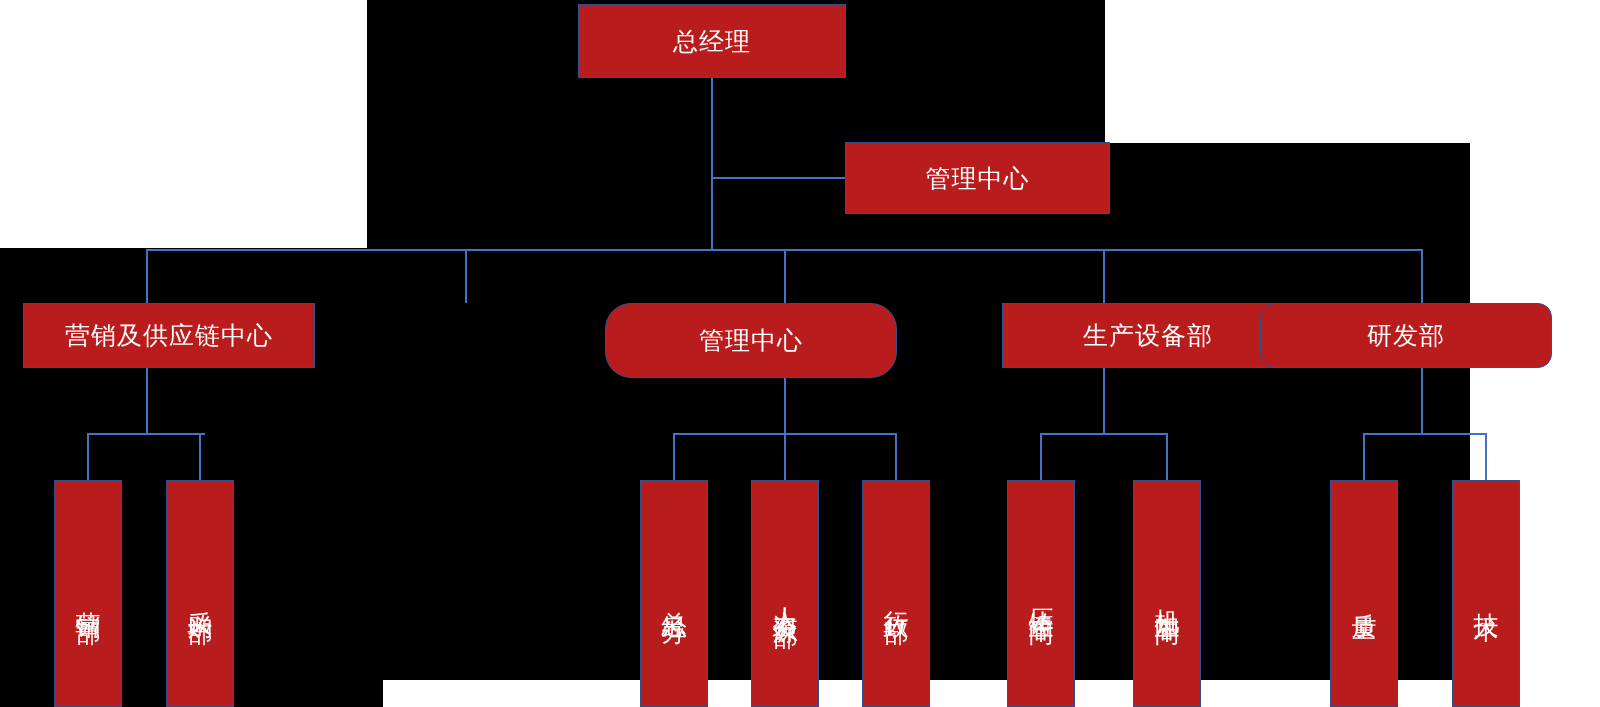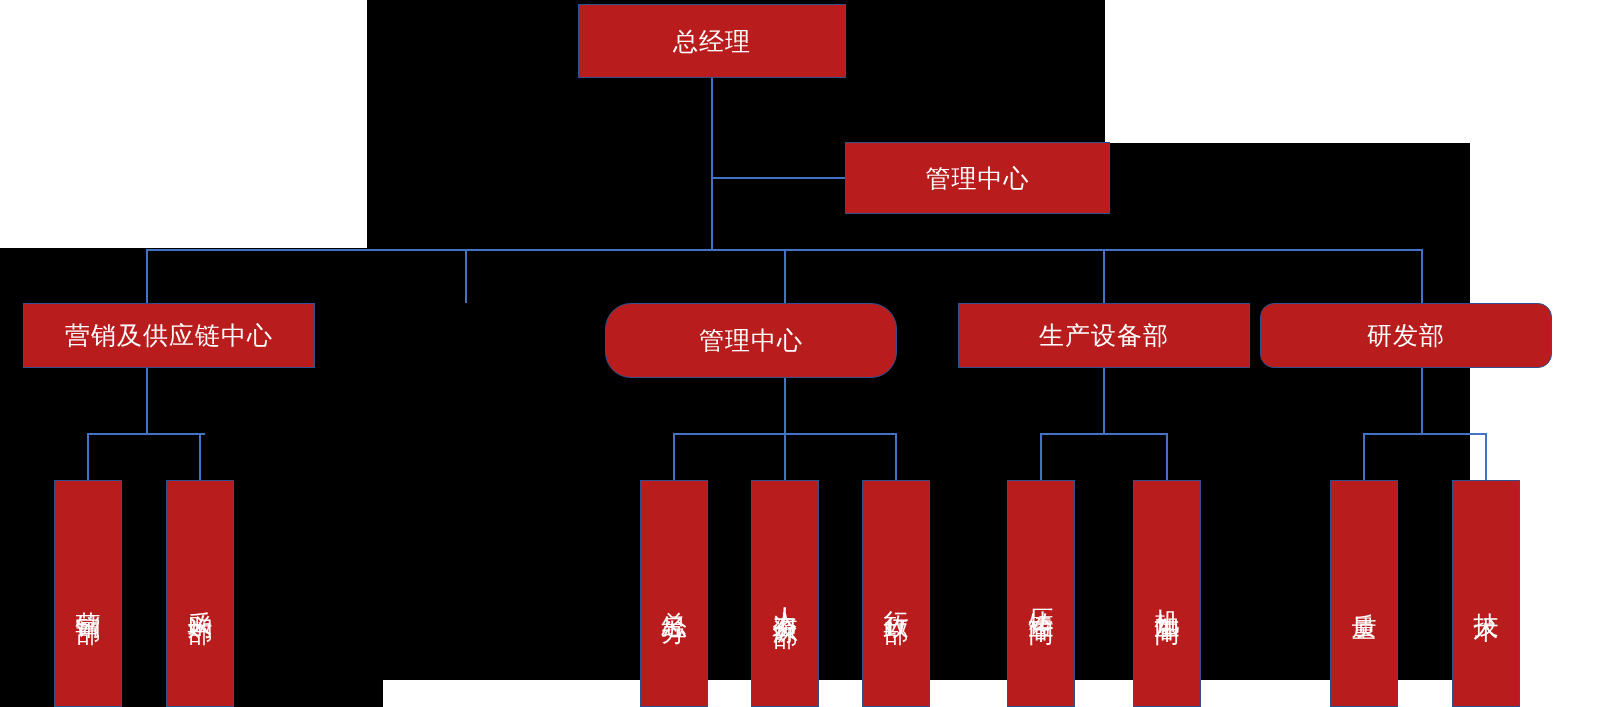--- a/index.html
+++ b/index.html
@@ -97,21 +97,21 @@
   <div class="conn h" style="left:1363px; top:433px; width:123px;"></div>
   <div class="conn v" style="left:1363px; top:433px; height:47px;"></div>
   <div class="conn v" style="left:1485px; top:433px; height:47px;"></div>
 
   <div class="node horiz" style="left:578px; top:4px; width:268px; height:74px;">总经理</div>
 
   <div class="node horiz" style="left:845px; top:142px; width:265px; height:72px;">管理中心</div>
 
   <div class="node horiz" style="left:0px; top:303px; width:292px; height:65px;margin-left:23px;">营销及供应链中心</div>
   <div class="node horiz" style="left:605px; top:303px; width:292px; height:75px;border-radius:26px;">管理中心</div>
-  <div class="node horiz" style="left:958px; top:303px; width:292px; height:65px;">生产设备部</div>
+  <div class="node horiz" style="left:1002px; top:303px; width:292px; height:65px;">生产设备部</div>
   <div class="node horiz" style="left:1260px; top:303px; width:292px; height:65px;border-radius:14px;">研发部</div>
 
   <div class="node vert" style="left:54px; top:480px; width:68px; height:227px;">营销部</div>
   <div class="node vert" style="left:166px; top:480px; width:68px; height:227px;">采购部</div>
   <div class="node vert" style="left:640px; top:480px; width:68px; height:227px;">总经办</div>
   <div class="node vert" style="left:751px; top:480px; width:68px; height:227px;">人力资源部</div>
   <div class="node vert" style="left:862px; top:480px; width:68px; height:227px;">行政部</div>
   <div class="node vert" style="left:1007px; top:480px; width:68px; height:227px;">压铸车间</div>
   <div class="node vert" style="left:1133px; top:480px; width:68px; height:227px;">机加车间</div>
   <div class="node vert" style="left:1330px; top:480px; width:68px; height:227px;">质量</div>

